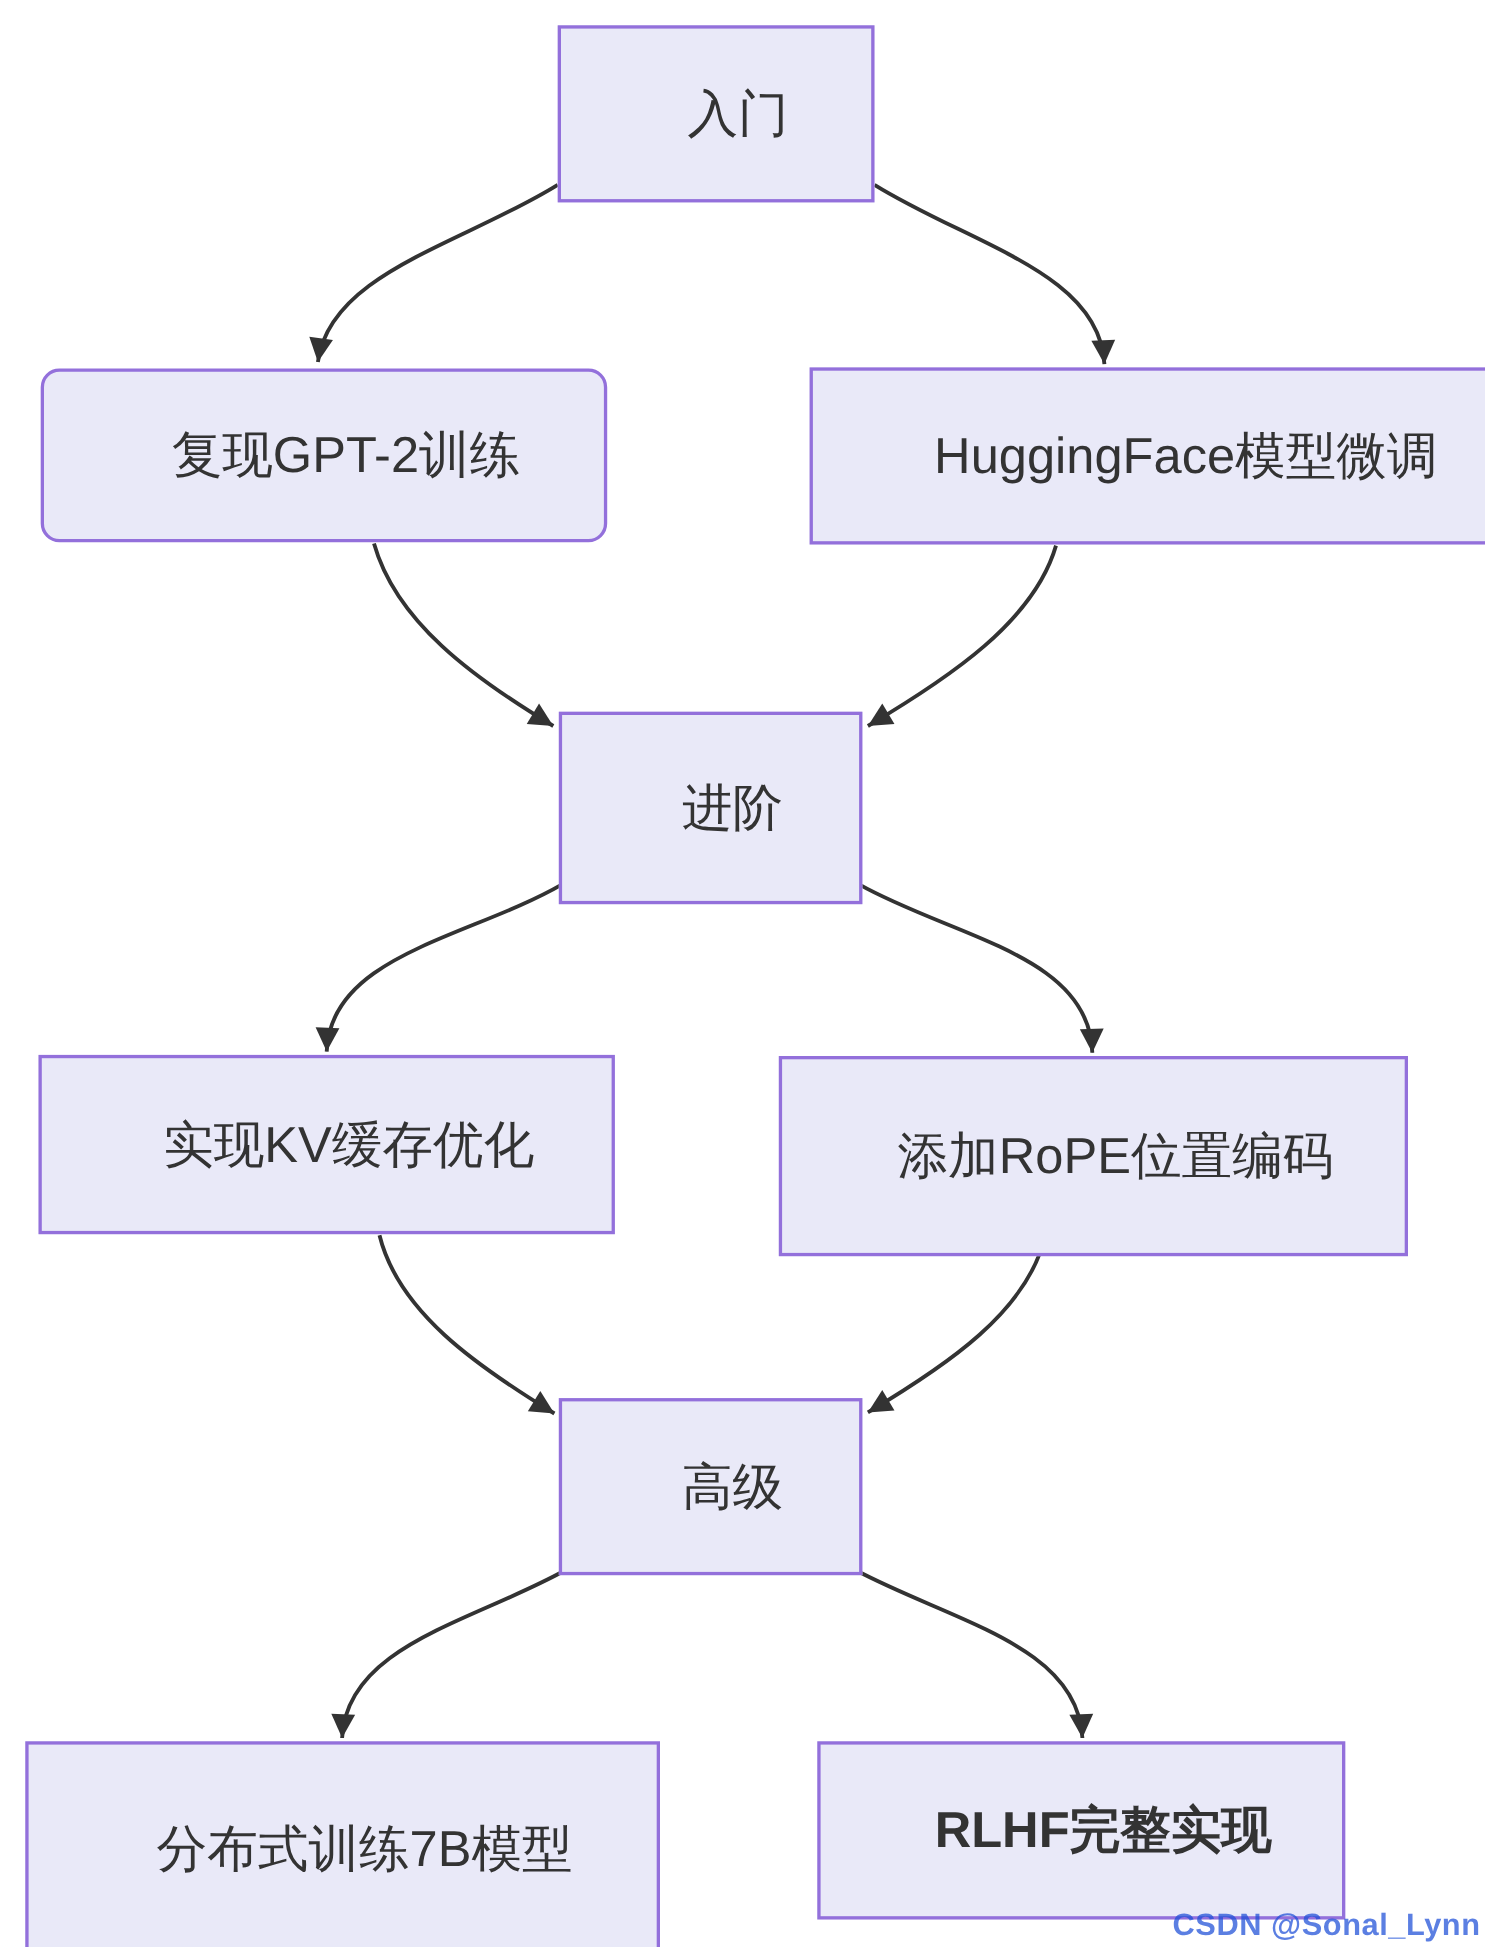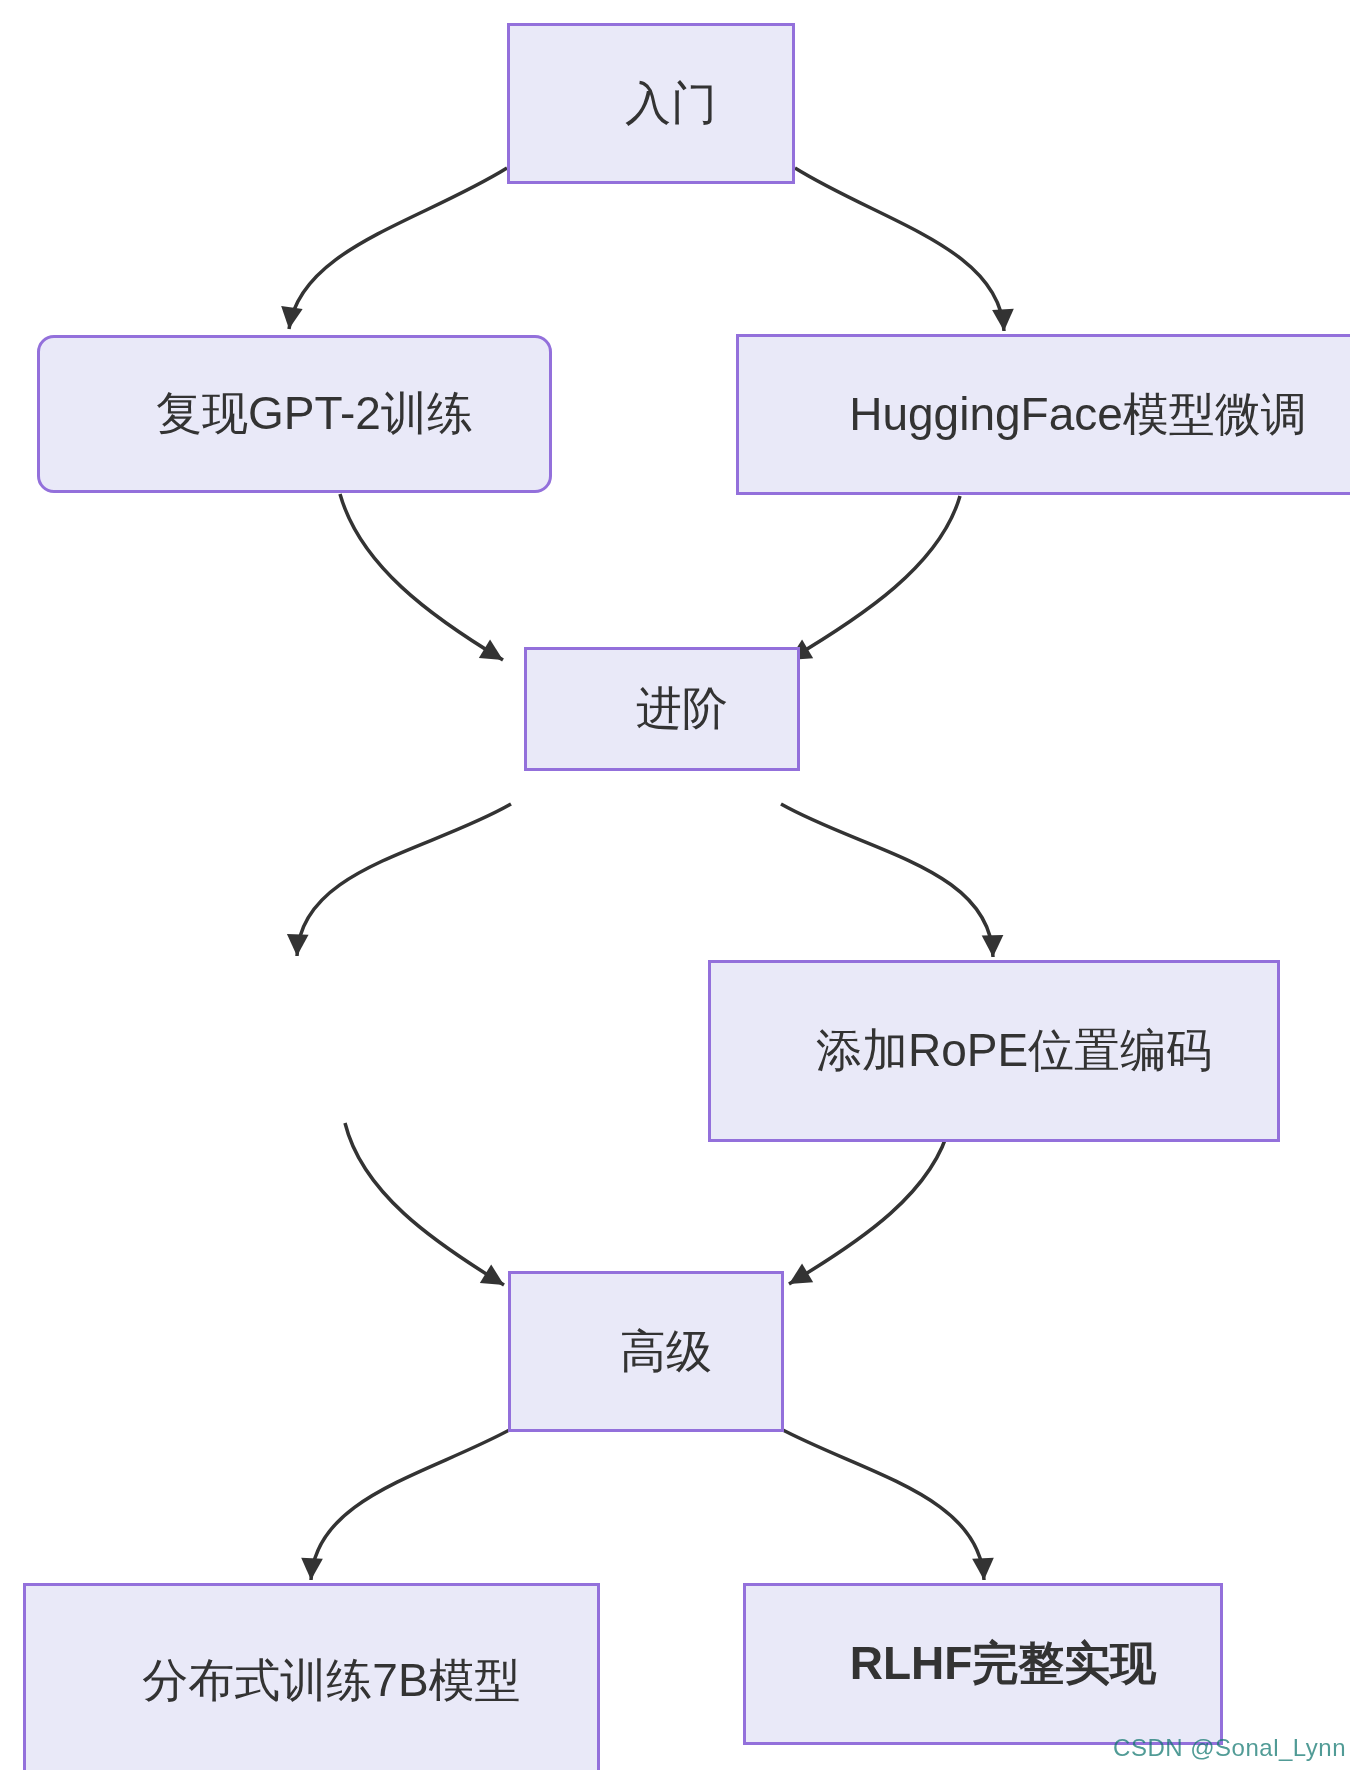--- a/index.html
+++ b/index.html
@@ -19,34 +19,35 @@
     color:#333333;
     display:flex;align-items:center;justify-content:center;
     font-size:46px;
     white-space:nowrap;
     text-align:center;
     padding-left:40px;
   }
   .n-rumen {left:507px;top:23px;  width:288px;height:161px;}
   .n-gpt2  {left:37px; top:335px; width:515px;height:158px;border-radius:17px;}
   .n-hf    {left:700px;top:334px; width:644px;height:161px;margin-left:36px;}
-  .n-jinjie{left:524px;top:647px; width:276px;height:124px;}
+  .n-jinjie{left:508px;top:647px; width:276px;height:175px;}
   .n-kv    {left:35px; top:959px; width:524px;height:163px;}
   .n-rope  {left:708px;top:960px; width:572px;height:182px;}
   .n-gaoji {left:508px;top:1271px;width:276px;height:161px;}
   .n-dist  {left:23px; top:1583px;width:577px;height:196px;}
   .n-rlhf  {left:743px;top:1583px;width:480px;height:162px;font-weight:bold;}
   .edge{fill:none;stroke:#333333;stroke-width:3.5px;}
   #watermark{
     position:absolute;
     right:4px;top:1734px;
-    font-size:24px;
-    color:#0f766e;
+    font-size:28px;
+    color:#1d4ed8;
     opacity:0.72;
     letter-spacing:0.5px;
+    font-weight:bold;
   }
 </style>
 </head>
 <body>
 
 <div id="canvas">
 
   <svg id="edge-layer" viewBox="0 0 1350 1770" xmlns="http://www.w3.org/2000/svg">
     <defs>
       <marker id="arrow" viewBox="0 0 12 12" refX="11" refY="6" markerWidth="26" markerHeight="26" markerUnits="userSpaceOnUse" orient="auto">
@@ -62,20 +63,21 @@
     <path class="edge" d="M 345,1123 C 362,1192 432,1241 504,1285" marker-end="url(#arrow)"></path>
     <path class="edge" d="M 950,1124 C 934,1192 861,1241 789,1284" marker-end="url(#arrow)"></path>
     <path class="edge" d="M 513,1428 C 430,1474 315,1496 311,1580" marker-end="url(#arrow)"></path>
     <path class="edge" d="M 779,1428 C 866,1474 980,1496 984,1580" marker-end="url(#arrow)"></path>
   </svg>
 
   <div class="node n-rumen">入门</div>
   <div class="node n-gpt2">复现GPT-2训练</div>
   <div class="node n-hf">HuggingFace模型微调</div>
   <div class="node n-jinjie">进阶</div>
+  <div class="node n-kv">实现KV缓存优化</div>
   <div class="node n-rope">添加RoPE位置编码</div>
   <div class="node n-gaoji">高级</div>
   <div class="node n-dist">分布式训练7B模型</div>
   <div class="node n-rlhf">RLHF完整实现</div>
 
   <div id="watermark">CSDN @Sonal_Lynn</div>
 
 </div>
 
 </body></html>

